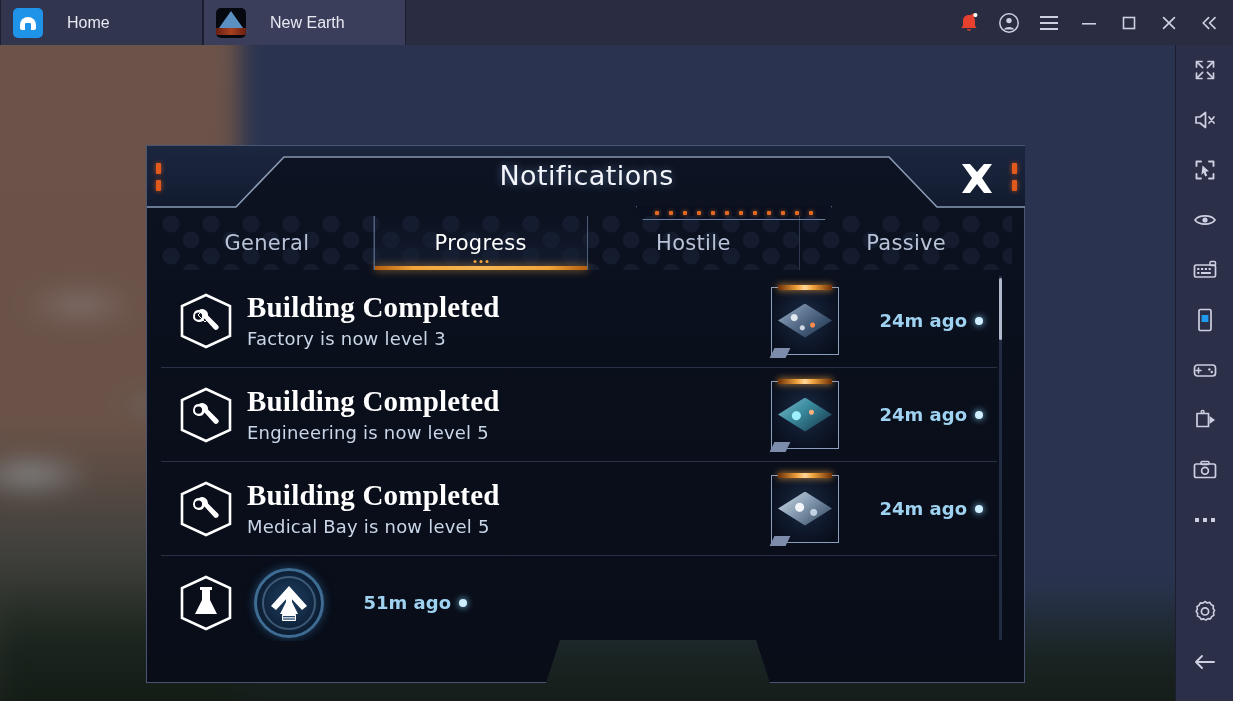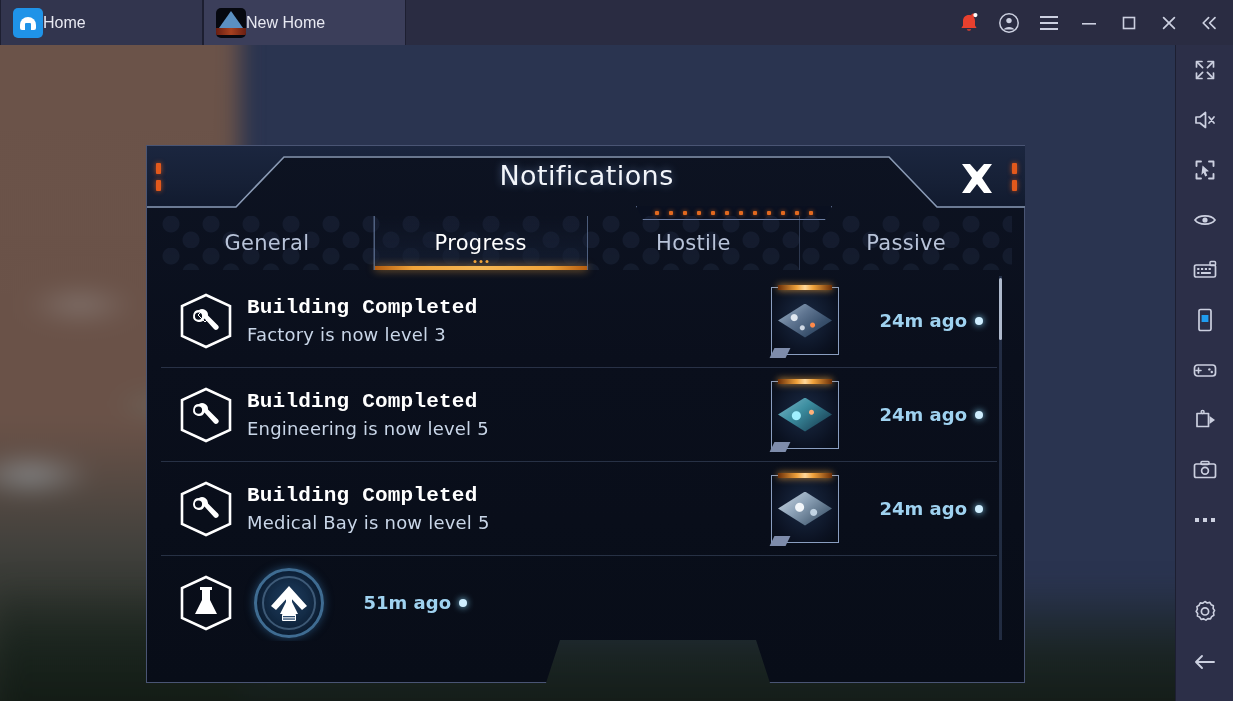--- a/index.html
+++ b/index.html
@@ -30,21 +30,21 @@
   .stk.s1 { top: 14px; background: #e8453c; }
   .stk.s2 { top: 10px; background: #f5c518; }
   .stk.s3 { top: 6px;  background: #2f9fe8; }
   .stk.s4 { top: 1px;  background: #6ec24a; }
   #brand-text { display: flex; flex-direction: column; line-height: 1; }
   #brand-name { color: #ffffff; font-size: 15px; font-weight: bold; letter-spacing: .1px; }
   #brand-ver  { color: #a9adc4; font-size: 10.5px; margin-top: 3px; }
 
   .wtab {
     width: 203px; height: 45px;
-    display: flex; align-items: center; gap: 0;
+    display: flex; align-items: center; gap: 24px;
     padding-left: 12px;
     border-left: 1px solid #1d1f31;
     border-right: 1px solid #1d1f31;
     background: #32354e;
     cursor: default;
   }
   .wtab.active { background: #3b3e5a; }
   .wtab-label { color: #e8e9f2; font-size: 16px; }
   .tab-icon { width: 30px; height: 30px; border-radius: 5px; flex: 0 0 auto; position: relative; overflow: hidden; }
   .tab-icon.home { background: #1f93e8; }
@@ -244,22 +244,22 @@
     display: flex; align-items: center;
     border-bottom: 1px solid rgba(120,140,180,.28);
     padding-left: 14px; padding-right: 0;
     cursor: default;
   }
   .row:last-child { border-bottom: 1px solid rgba(120,140,180,.28); }
 
   .row-icon { width: 62px; flex: 0 0 62px; display: flex; align-items: center; justify-content: center; }
   .row-text { flex: 1 1 auto; padding-left: 10px; }
   .row-title {
-    color: #ffffff; font-size: 21px; font-weight: bold;
-    font-family: Liberation Mono, monospace; letter-spacing: .2px;
+    color: #ffffff; font-size: 29px; font-weight: bold;
+    font-family: Liberation Serif, serif; letter-spacing: .2px;
     line-height: 1.15;
   }
   .row-sub {
     color: #c9d6e8; font-size: 18px;
     font-family: "DejaVu Sans", sans-serif; letter-spacing: .2px;
     margin-top: 5px; line-height: 1.15;
   }
   .row-thumb { width: 104px; flex: 0 0 104px; display: flex; align-items: center; justify-content: center; }
   .row-time  { width: 140px; flex: 0 0 140px; display: flex; align-items: center; justify-content: flex-end;
                gap: 8px; padding-right: 14px; }
@@ -523,21 +523,21 @@
 <div id="titlebar">
 
 
   <div class="wtab">
     <span class="tab-icon home"></span>
     <span class="wtab-label">Home</span>
   </div>
 
   <div class="wtab active">
     <span class="tab-icon game"></span>
-    <span class="wtab-label">New Home</span>
+    <span class="wtab-label">New Earth</span>
   </div>
 
   <div id="titlebar-spacer"></div>
 
   <div id="win-ctrls">
 
     <div class="wbtn">
       <svg width="20" height="22" viewBox="0 0 20 22">
         <path d="M10 3 C6.3 3 4 5.6 4 9 v4.4 L2.4 16 h15.2 L16 13.4 V9 C16 5.6 13.7 3 10 3 Z" fill="#e8402e"></path>
         <path d="M7.8 17.2 a2.3 2.3 0 0 0 4.4 0 Z" fill="#e8402e"></path>

